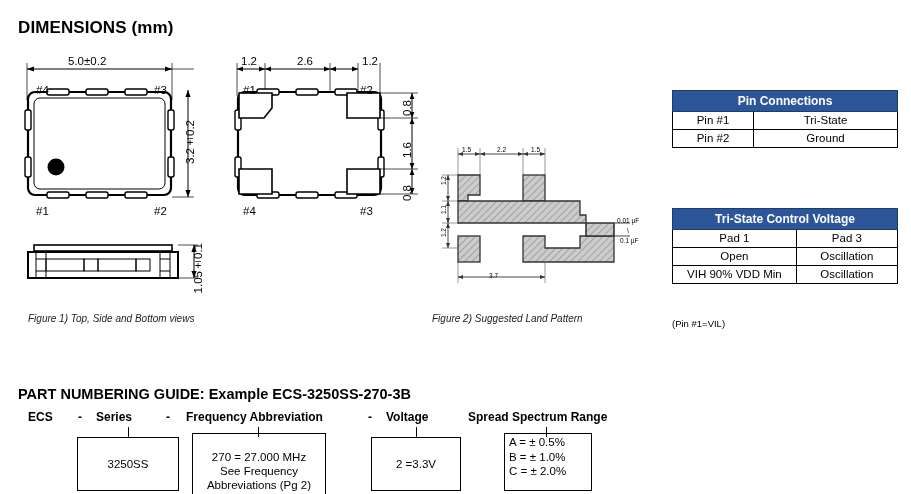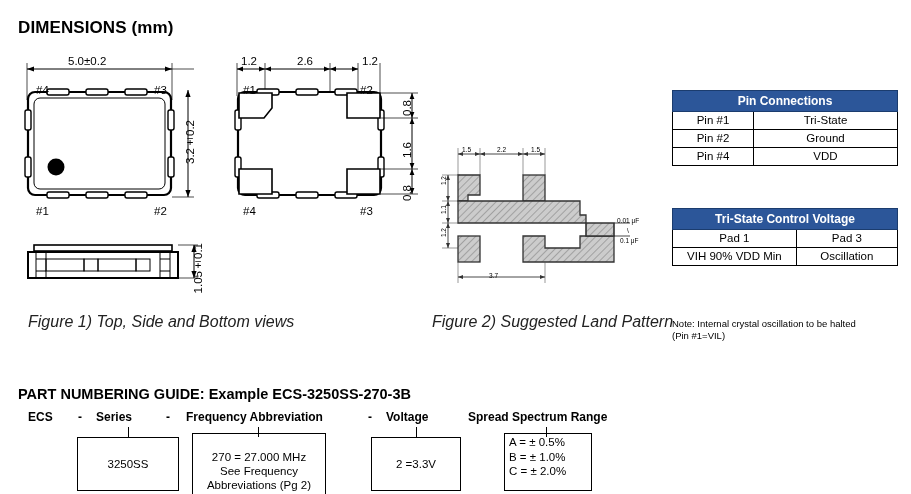--- a/index.html
+++ b/index.html
@@ -1,20 +1,20 @@
 <!DOCTYPE html>
 <html><head>
 <meta charset="utf-8">
 <style>
   html,body{margin:0;padding:0;background:#ffffff;}
   body{width:911px;height:494px;position:relative;overflow:hidden;
        font-family:"Liberation Sans",sans-serif;color:#000;}
   .abs{position:absolute;}
   .ttl{font-size:17px;font-weight:bold;letter-spacing:.1px;}
-  .cap{font-style:italic;font-size:16px;color:#222;}
+  .cap{font-style:italic;font-size:10px;color:#222;}
   .dim{font-size:11.5px;}
   .dimv{font-size:11.5px;writing-mode:vertical-rl;transform:rotate(180deg);}
   .pin{font-size:11.5px;}
   .tiny{font-size:6.5px;}
   .tinyv{font-size:6.5px;writing-mode:vertical-rl;transform:rotate(180deg);}
   svg{display:block;overflow:visible;}
 
   
   table.tbl{border-collapse:collapse;font-size:11.5px;}
   table.tbl th{background:#2c5699;color:#fff;font-weight:bold;font-size:12px;
@@ -286,50 +286,49 @@
     </thead>
     <tbody>
       <tr>
         <td style="width:36%">Pin #1</td>
         <td>Tri-State</td>
       </tr>
       <tr>
         <td>Pin #2</td>
         <td>Ground</td>
       </tr>
-      <tr>
-        <td>Pin #4</td>
-        <td>VDD</td>
-      </tr>
     </tbody>
   </table>
 </div>
 
 <div class="abs" style="left:672px;top:208px;width:226px;">
   <table class="tbl" style="width:226px;">
     <thead>
       <tr>
           <th colspan="2">Tri-State Control Voltage</th>
         </tr>
     </thead>
     <tbody>
       <tr>
         <td style="width:55%">Pad 1</td>
         <td>Pad 3</td>
       </tr>
       <tr>
+        <td>Open</td>
+        <td>Oscillation</td>
+      </tr>
+      <tr>
         <td>VIH 90% VDD Min</td>
         <td>Oscillation</td>
       </tr>
     </tbody>
   </table>
 </div>
 
 <div class="abs note" style="left:672px;top:318px;width:230px;">
-  <div>Note:  Internal crystal oscillation to be halted</div>
   <div>(Pin #1=VIL)</div>
 </div>
 
 <div class="abs pnTitle" style="left:18px;top:386px;">PART NUMBERING GUIDE:  Example ECS-3250SS-270-3B</div>
 
 <div class="abs pnLbl" style="left:28px;top:410px;width:46px;">ECS</div>
 <div class="abs pnLbl dash" style="left:78px;top:410px;width:14px;">-</div>
 <div class="abs pnLbl" style="left:96px;top:410px;width:66px;">Series</div>
 <div class="abs pnLbl dash" style="left:166px;top:410px;width:14px;">-</div>
 <div class="abs pnLbl" style="left:186px;top:410px;width:178px;">Frequency Abbreviation</div>

